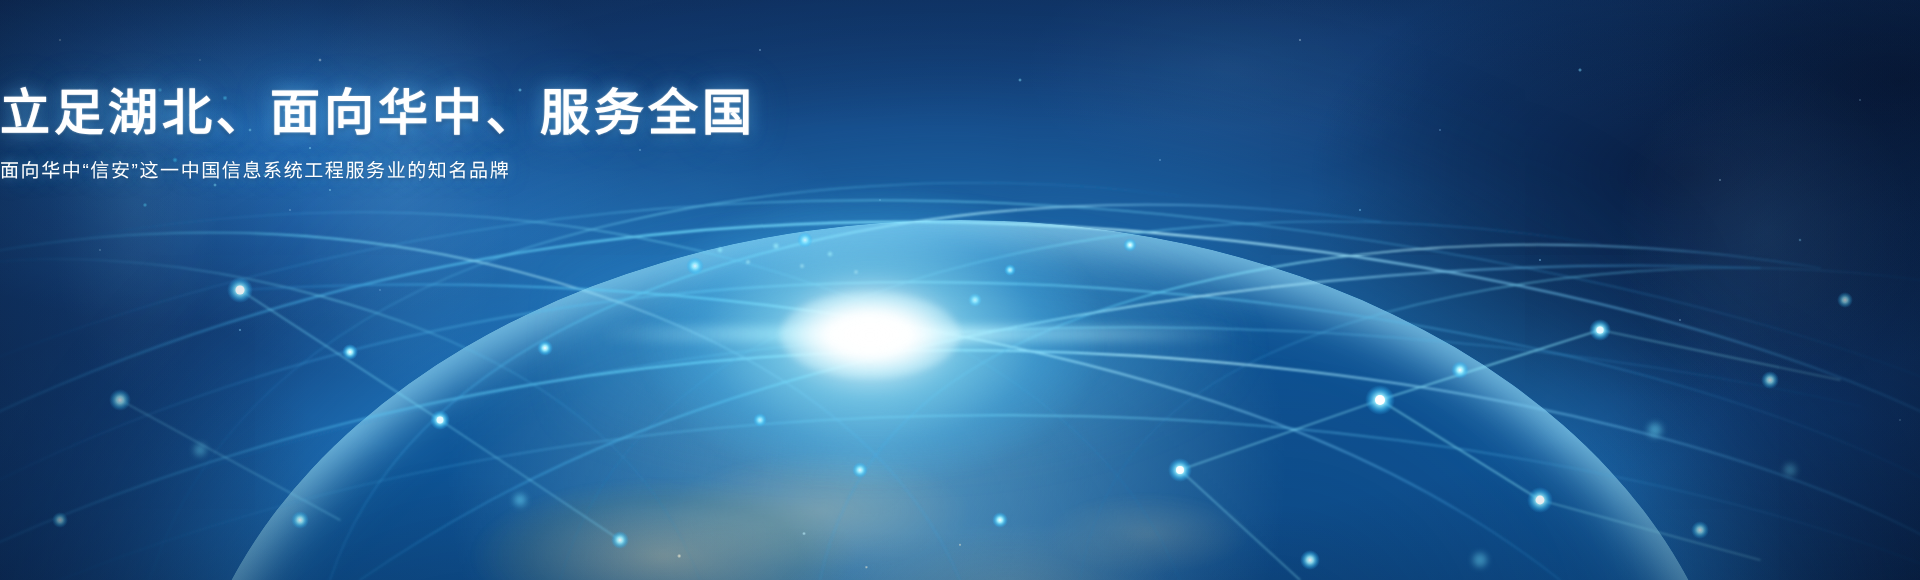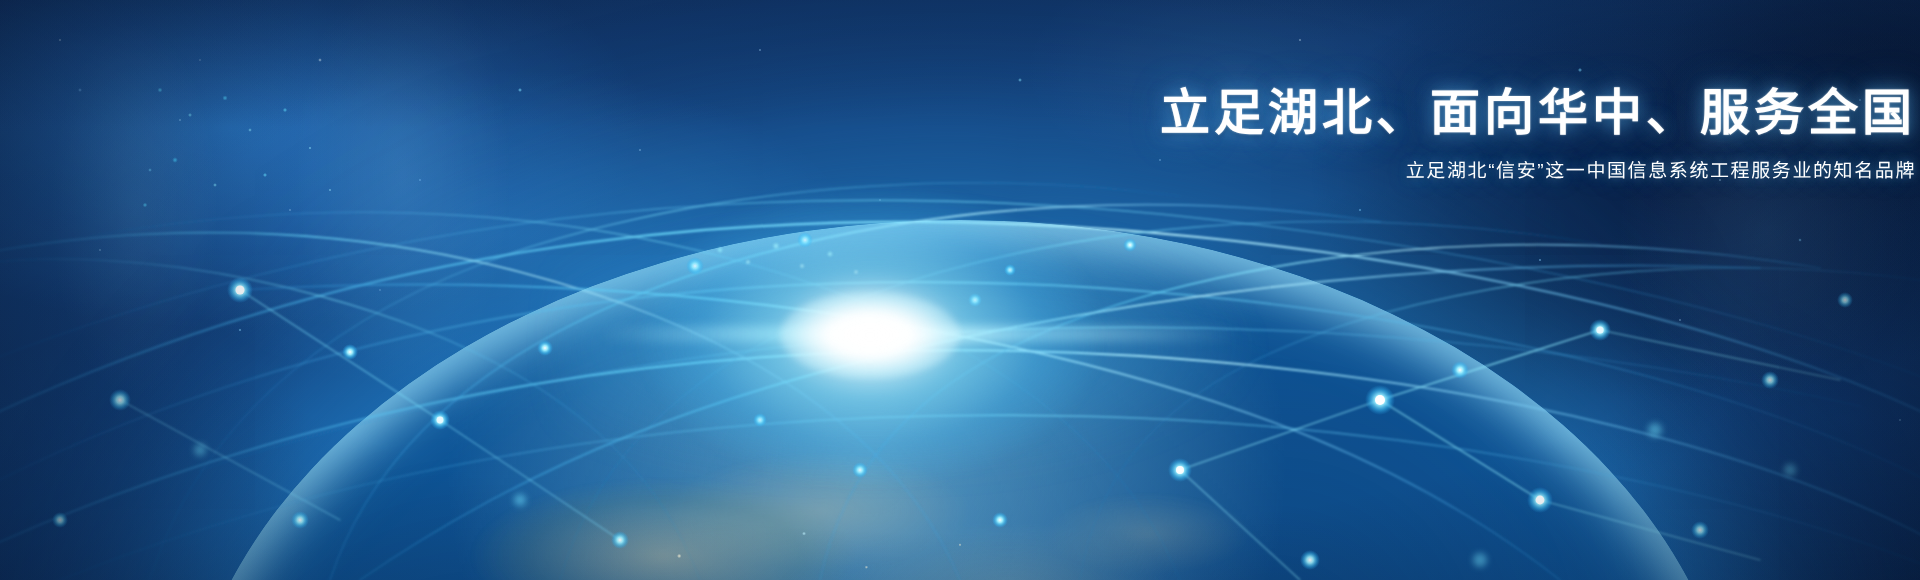--- a/index.html
+++ b/index.html
@@ -220,21 +220,21 @@
       linear-gradient(to right, rgba(6,20,46,.38) 0%, transparent 16%, transparent 84%, rgba(6,20,46,.42) 100%),
       linear-gradient(to bottom, rgba(8,26,58,.30) 0%, transparent 22%);
     pointer-events:none;
   }
 
   
   .text-block{
     position:absolute;
     left:0;right:4px;
     top:84px;
-    text-align:right;
+    text-align:left;
     z-index:40;
   }
   .headline{
     margin:0;
     color:#ffffff;
     font-size:50px;
     font-weight:700;
     line-height:1.16;
     letter-spacing:4px;
     text-shadow:
@@ -384,16 +384,16 @@
 
   <div class="burst-wide"></div>
   <div class="streak"></div>
   <div class="burst"></div>
   <div class="star-cluster-2"></div>
 
   <div class="layer vignette"></div>
 
   <div class="text-block">
     <h1 class="headline">立足湖北、面向华中、服务全国</h1>
-    <p class="subhead">立足湖北“信安”这一中国信息系统工程服务业的知名品牌</p>
+    <p class="subhead">面向华中“信安”这一中国信息系统工程服务业的知名品牌</p>
   </div>
 
 </div>
 
 </body></html>

